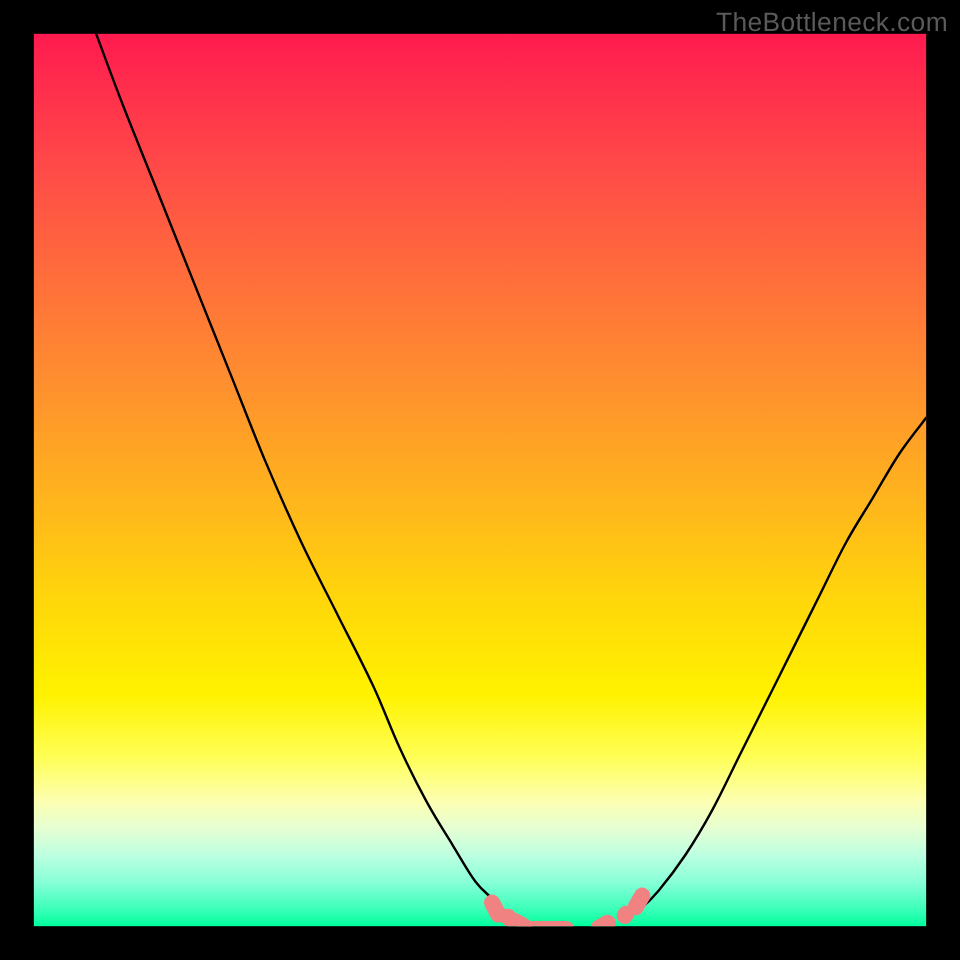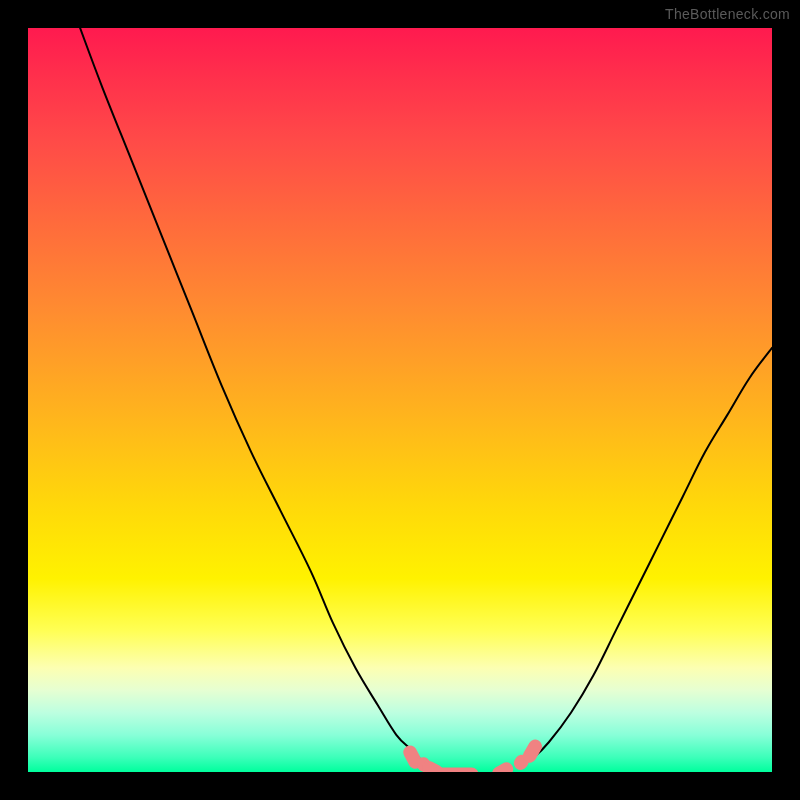--- a/index.html
+++ b/index.html
@@ -50,21 +50,21 @@
     fill: none;
     stroke: #000;
     stroke-width: 2;
     stroke-linecap: round;
   }
   .watermark {
     position: absolute;
     top: 6px;
     right: 10px;
     font-family: Arial, Helvetica, sans-serif;
-    font-size: 14px;
+    font-size: 22px;
     color: #5a5a5a;
     font-weight: 400;
     letter-spacing: 0.3px;
   }
   .segment-layer {
     position: absolute;
     inset: 0;
     width: 744px;
     height: 744px;
   }

